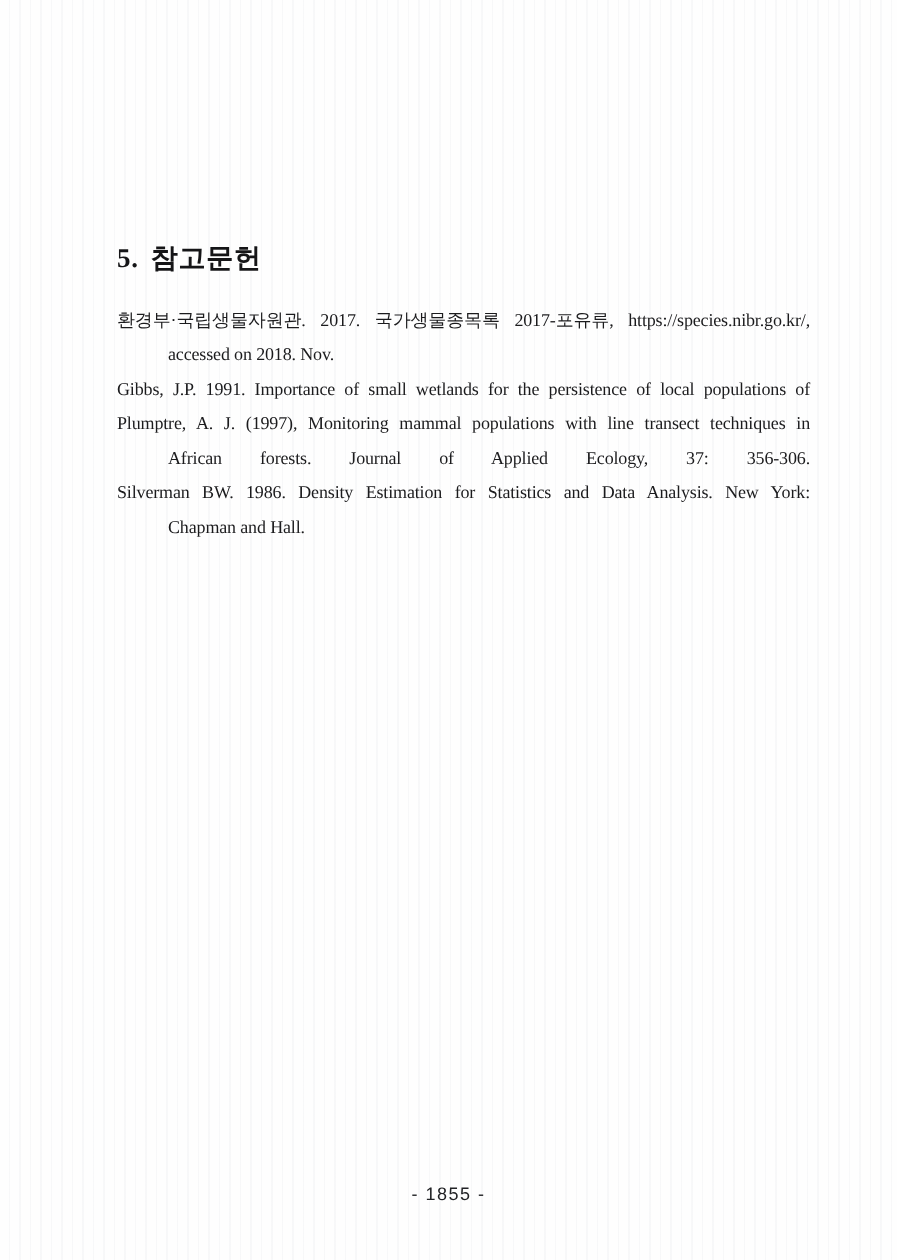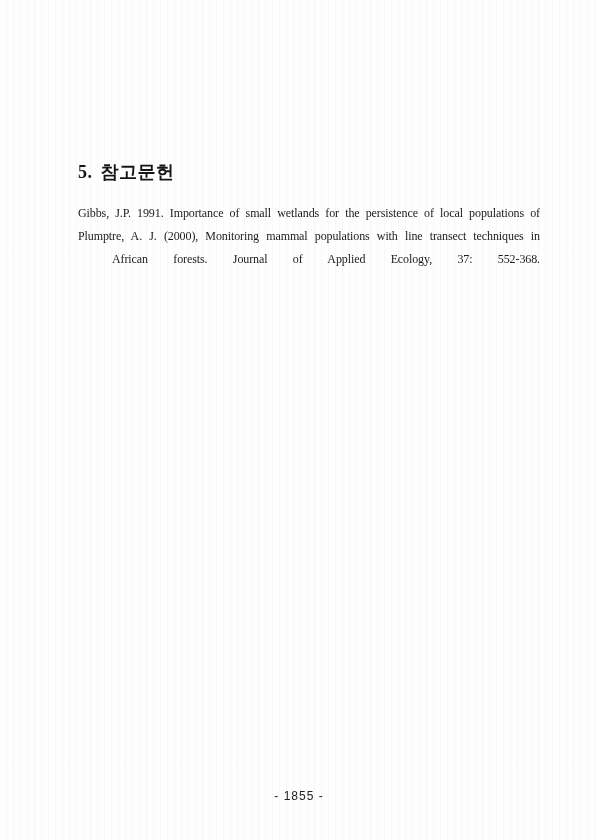--- a/index.html
+++ b/index.html
@@ -77,29 +77,37 @@
 </head>
 <body>
 
 <div class="page">
   <div class="content">
 
     <h1 class="title">5. 참고문헌</h1>
 
     <div class="refs">
 
+      <p class="ref">
+        <span class="ln j">환경부·국립생물자원관. 2017. 국가생물종목록 2017-포유류, https://species.nibr.go.kr/,</span>
+        <span class="ln cont">accessed on 2018. Nov.</span>
+      </p>
 
 
       <p class="ref">
         <span class="ln j">Gibbs, J.P. 1991. Importance of small wetlands for the persistence of local populations of</span>
       </p>
 
       <p class="ref">
-        <span class="ln j">Plumptre, A. J. (2000), Monitoring mammal populations with line transect techniques in</span>
-        <span class="ln cont j">African forests. Journal of Applied Ecology, 37: 552-368.</span>
+        <span class="ln j">Plumptre, A. J. (1997), Monitoring mammal populations with line transect techniques in</span>
+        <span class="ln cont j">African forests. Journal of Applied Ecology, 37: 356-306.</span>
       </p>
 
+      <p class="ref">
+        <span class="ln j">Silverman BW. 1986. Density Estimation for Statistics and Data Analysis. New York:</span>
+        <span class="ln cont">Chapman and Hall.</span>
+      </p>
 
     </div>
   </div>
 
   <div class="page-number">- 1855 -</div>
 </div>
 
 </body></html>

